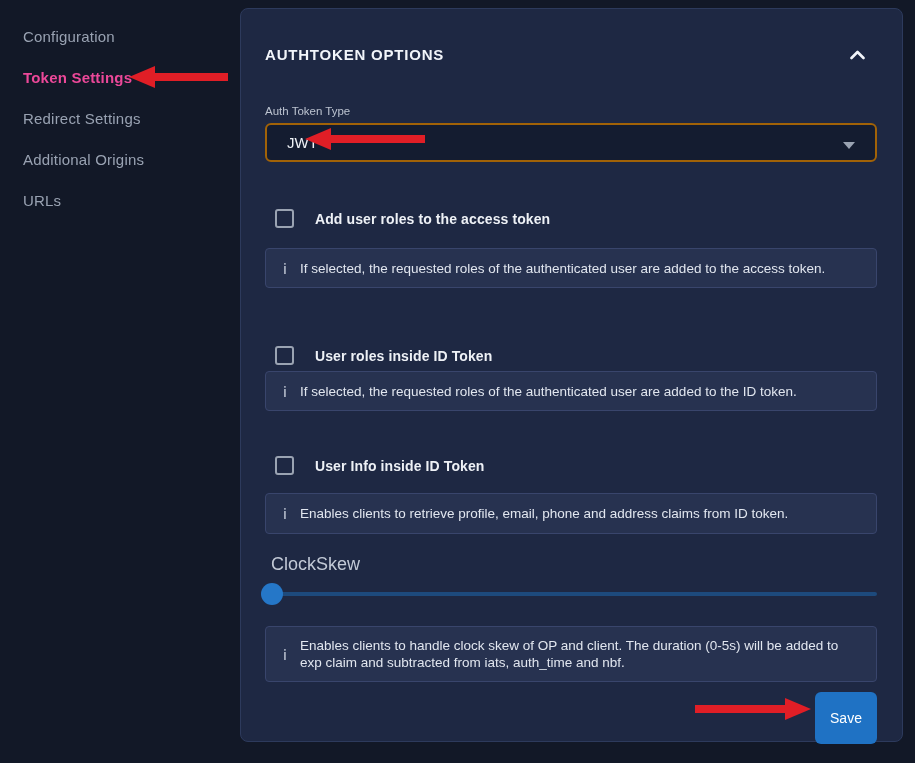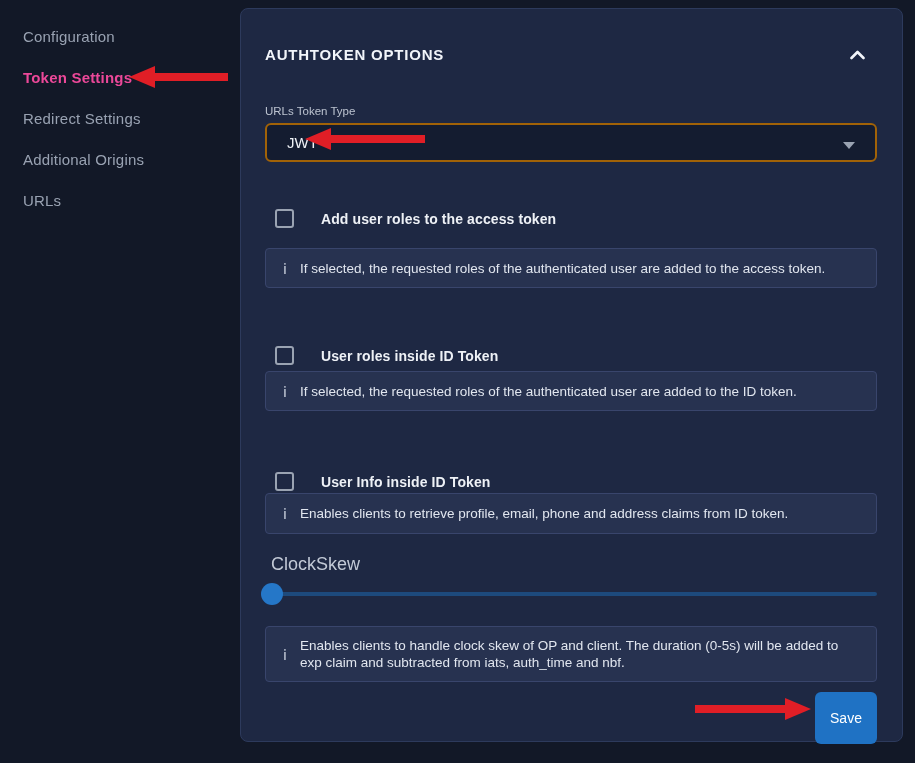--- a/index.html
+++ b/index.html
@@ -40,22 +40,22 @@
     background:#141c30; border:2px solid #a16207; border-radius:6px;
     display:flex; align-items:center; padding:0 20px; cursor:pointer;
   }
   .select-value { font-size:15px; color:#eef1f6; }
   .caret-down {
     position:absolute; right:20px; top:17px; width:0; height:0;
     border-left:6px solid transparent; border-right:6px solid transparent;
     border-top:7px solid #9aa3b2;
   }
 
-  .opt-row { position:absolute; left:34px; display:flex; align-items:center; gap:27px; cursor:pointer; }
-  .opt-row.r0 { top:200px; } .opt-row.r1 { top:322px;margin-top:15px; } .opt-row.r2 { top:463px; }
+  .opt-row { position:absolute; left:34px; display:flex; align-items:center; gap:21px; cursor:pointer; }
+  .opt-row.r0 { top:200px; } .opt-row.r1 { top:322px;margin-top:15px; } .opt-row.r2 { top:447px; }
   .checkbox {
     width:19px; height:19px; border:2px solid #9aa3b2; border-radius:3px;
     background:transparent; flex:0 0 auto;
   }
   .opt-label { font-size:14px; font-weight:600; color:#eef1f6; letter-spacing:.1px; }
 
   .info-banner {
     position:absolute; left:24px; width:612px;
     background:#273250; border:1px solid #39456c; border-radius:4px;
     display:flex; align-items:center; padding:6px 16px 6px 17px; gap:13px;
@@ -117,21 +117,21 @@
 
     <h2 class="panel-title">AUTHTOKEN OPTIONS</h2>
     <button class="collapse-btn">
       <span>
         <svg width="15" height="10" viewBox="0 0 15 10">
             <polyline points="1.5,8 7.5,2 13.5,8" fill="none" stroke="#f2f5fa" stroke-width="2.6" stroke-linecap="round" stroke-linejoin="round"></polyline>
           </svg>
       </span>
     </button>
 
-    <div class="field-label">URLs Token Type</div>
+    <div class="field-label">Auth Token Type</div>
     <div class="select">
       <span class="select-value">JWT</span>
       <span class="caret-down"></span>
     </div>
 
     <div class="opt-row r0">
       <span class="checkbox"></span>
       <span class="opt-label">Add user roles to the access token</span>
     </div>
     <div class="info-banner b0">

